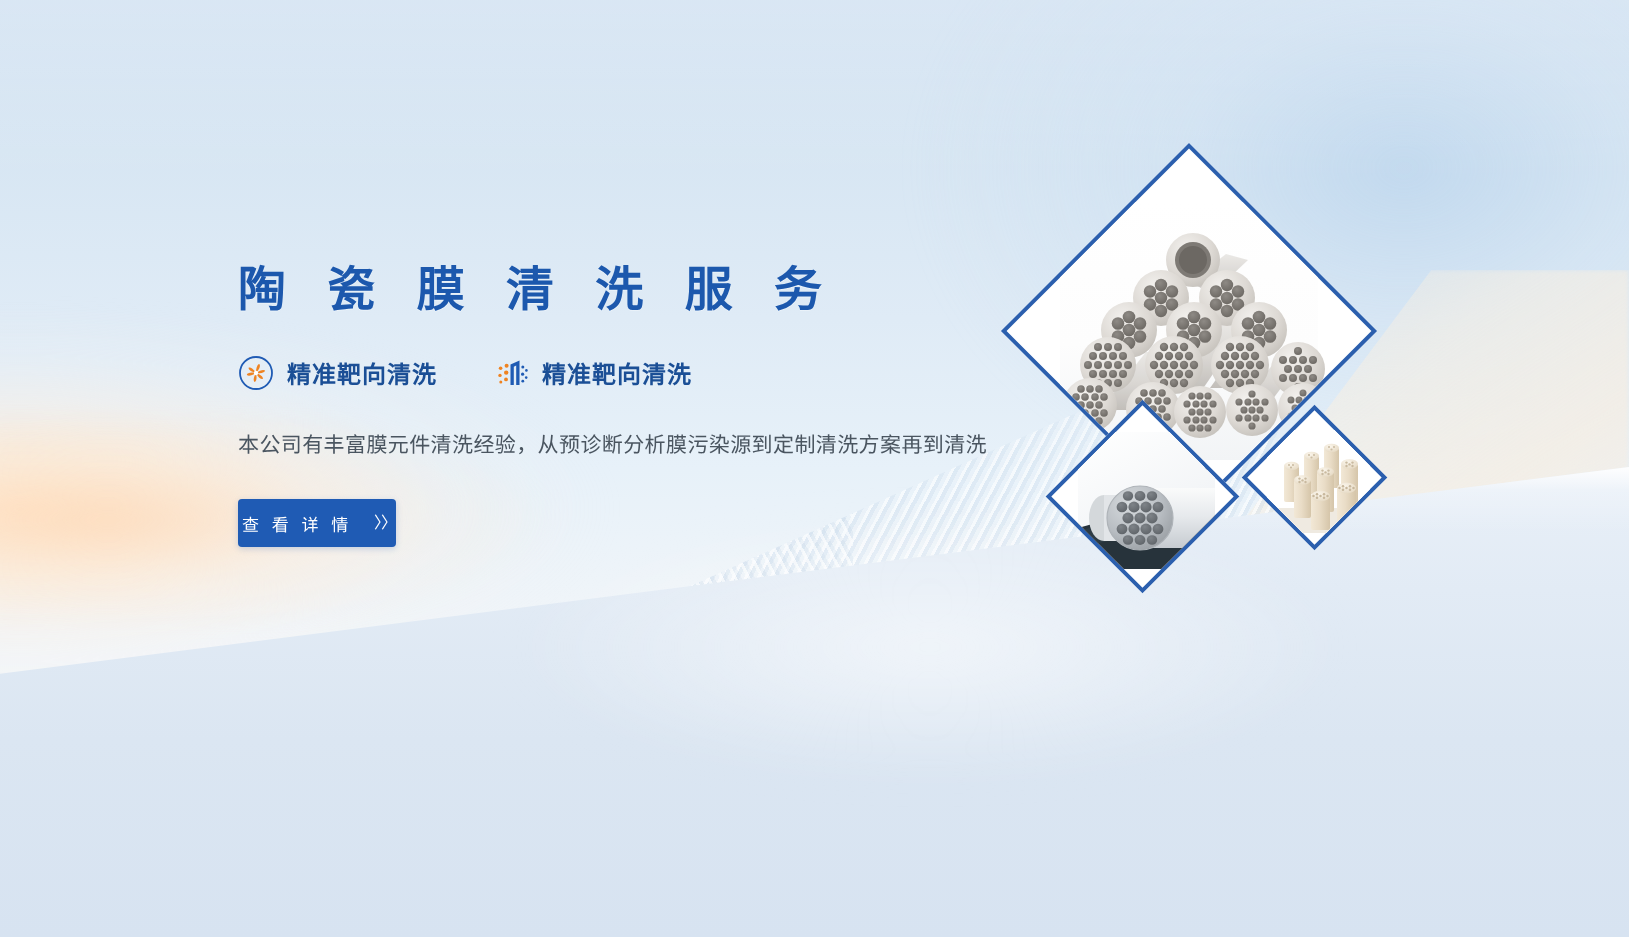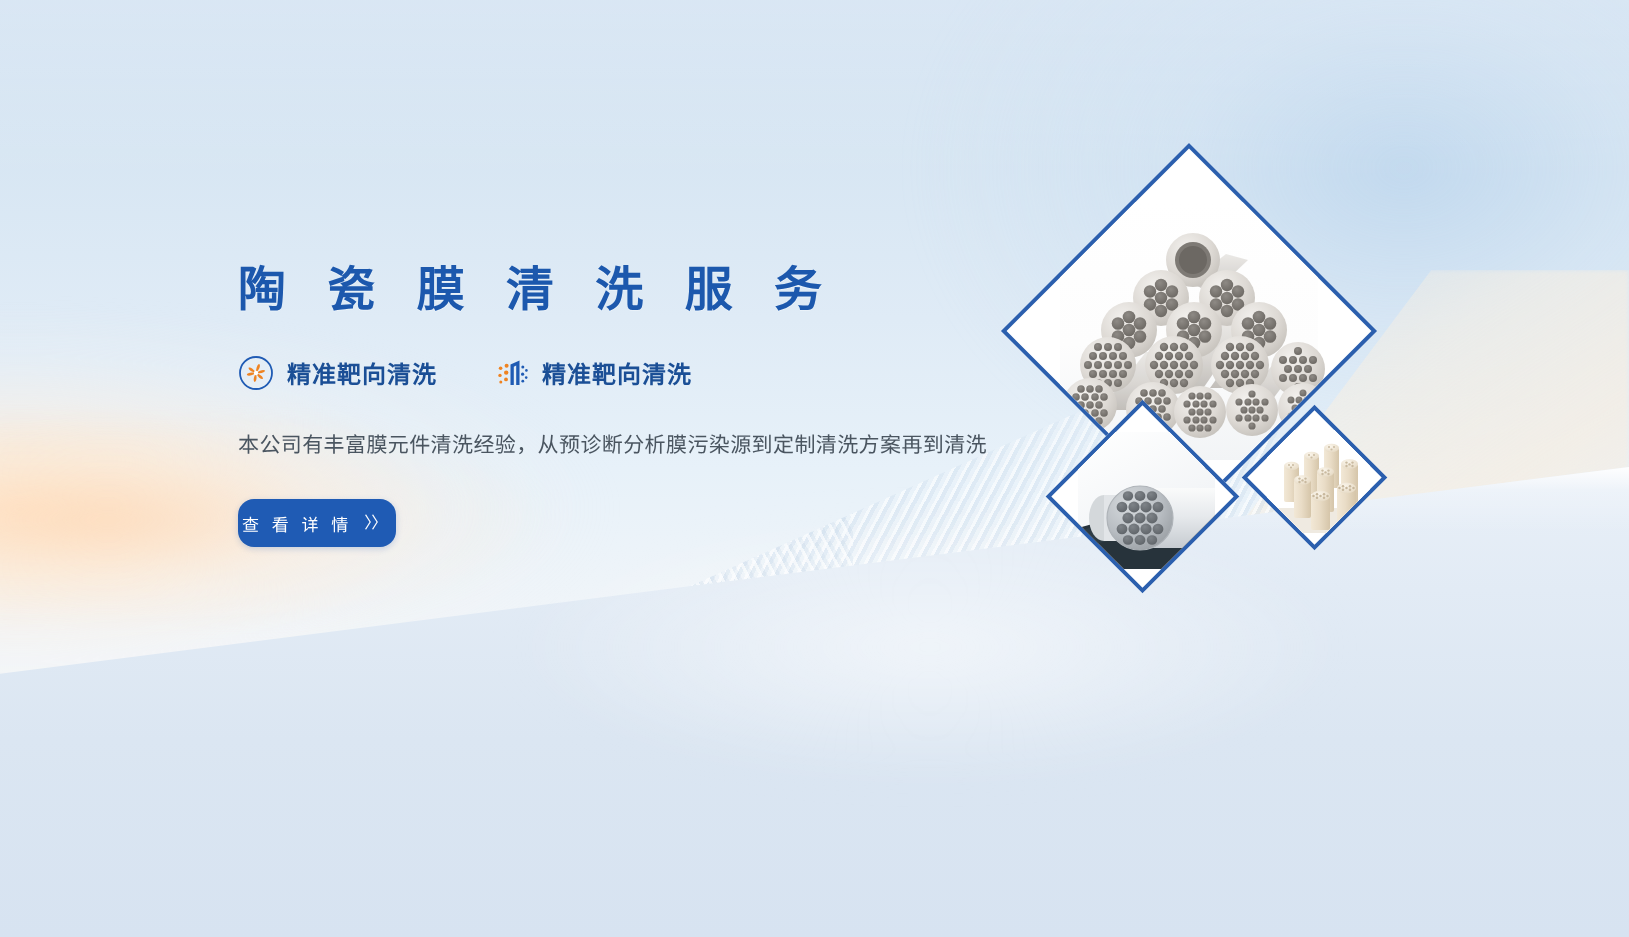--- a/index.html
+++ b/index.html
@@ -204,26 +204,26 @@
     color:#4a5560;
     letter-spacing:.4px;
     max-width:660px;
   }
   .desc-line{ display:block; white-space:nowrap; }
 
   .cta{
     margin-top:38px;
     display:inline-flex;
     align-items:center;
-    justify-content:flex-start;
+    justify-content:space-between;
     gap:12px;
     width:158px; height:48px;
     background:#1f5bb4;
     border:none;
-    border-radius:16px;
+    border-radius:4px;
     cursor:pointer;
     box-shadow:0 2px 6px rgba(31,91,180,.22);
   }
   .cta-text{
     color:#ffffff;
     font-size:17px;
     font-weight:400;
     letter-spacing:4px;
     text-indent:4px;
     white-space:nowrap;

